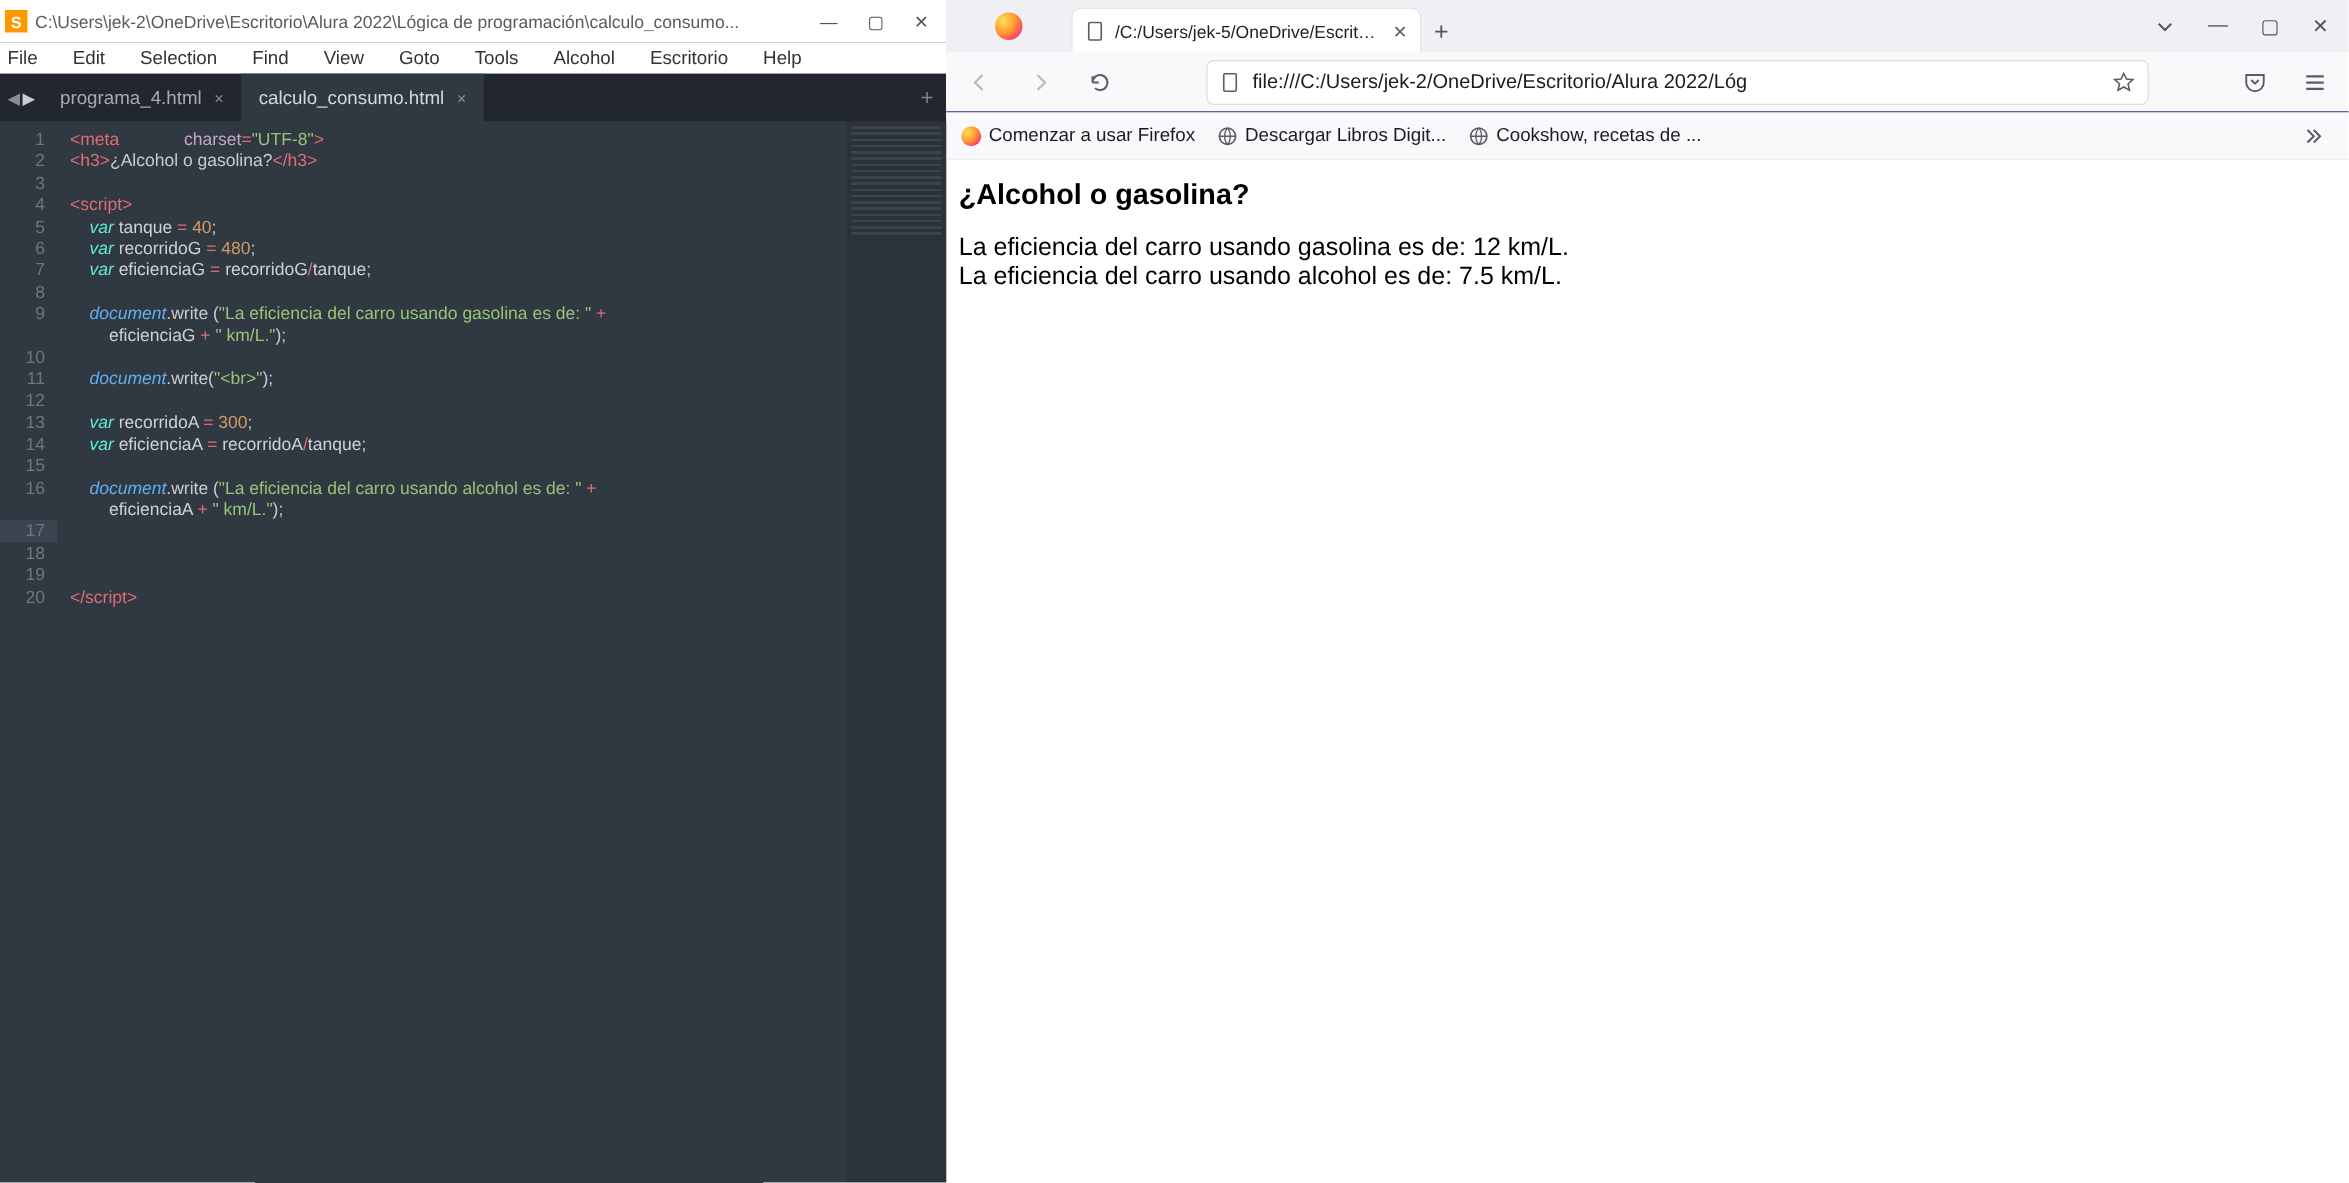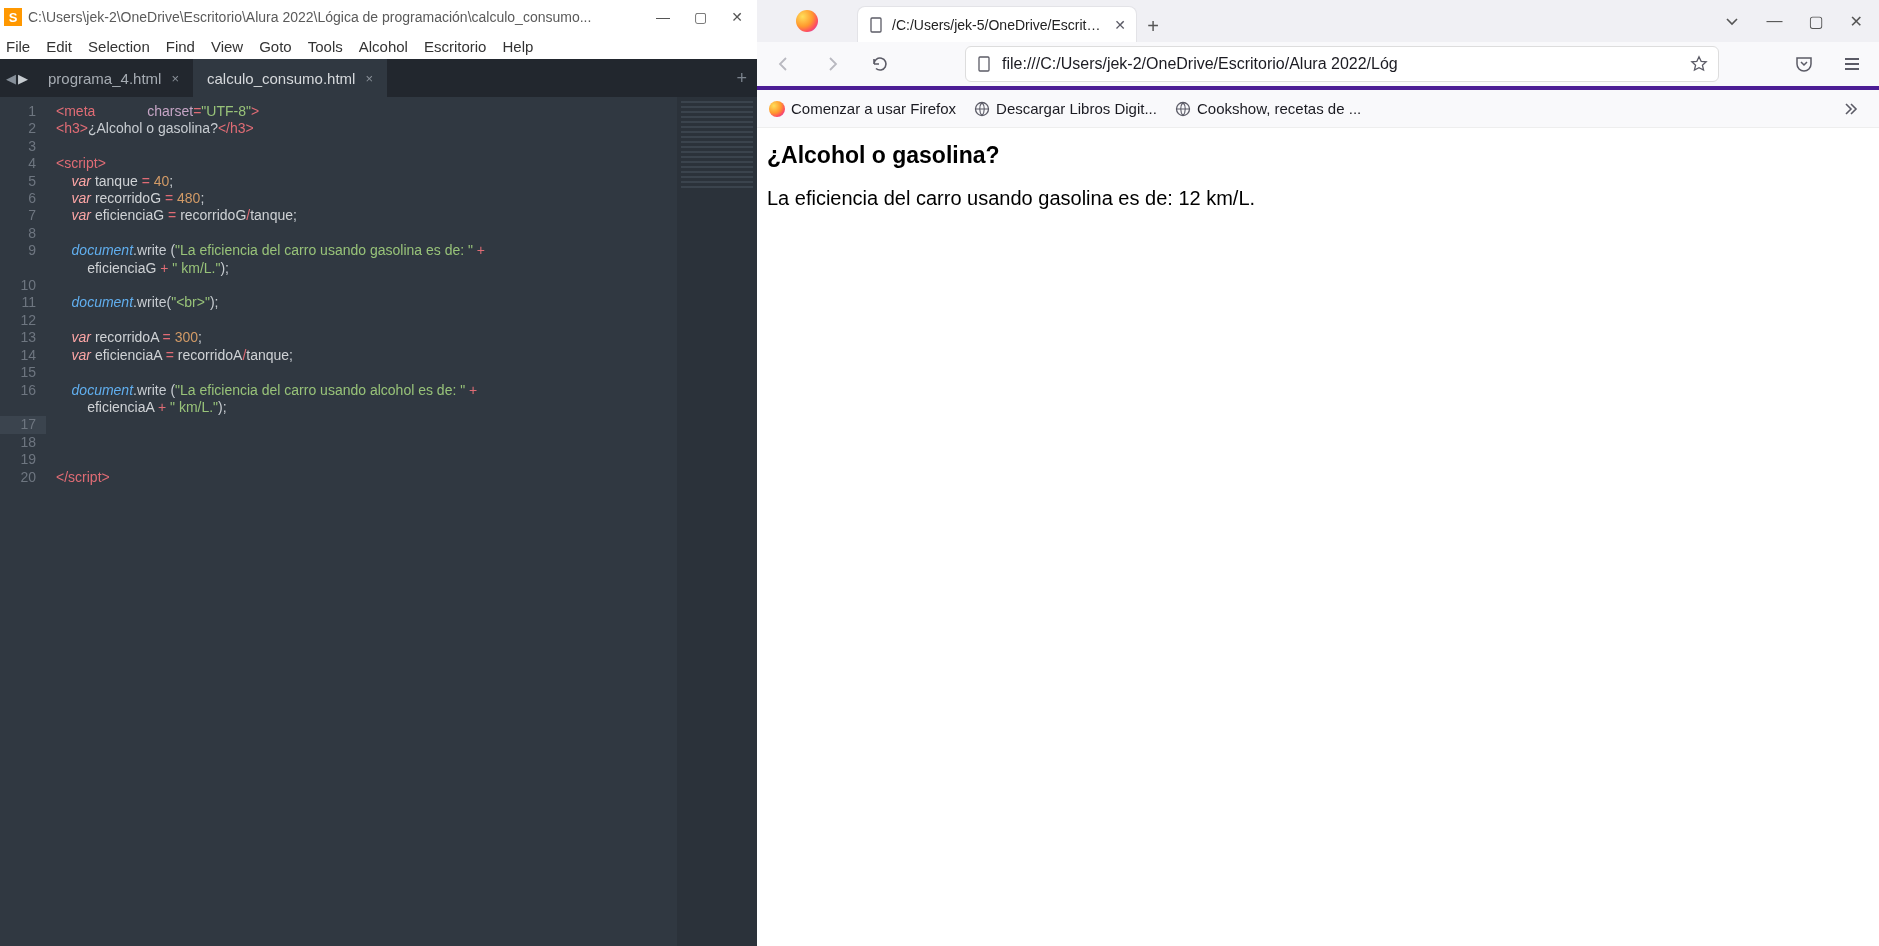--- a/index.html
+++ b/index.html
@@ -2,47 +2,47 @@
 <html><head>
 <meta charset="utf-8">
 <style>
 * { margin:0; padding:0; box-sizing:border-box; font-family:"Segoe UI",Arial,sans-serif; }
 body { display:flex; width:1879px; height:946px; overflow:hidden; background:#fff; }
 .sublime { width:757px; height:946px; display:flex; flex-direction:column; background:#303841; }
 .st-titlebar { height:34px; background:#fff; display:flex; align-items:center; padding:0 4px; gap:6px; color:#5a5a5a; font-size:14px; }
 .st-logo { width:18px; height:18px; background:#ff9800; color:#fff; font-weight:bold; font-size:13px; display:flex; align-items:center; justify-content:center; }
 .st-title { flex:1; white-space:nowrap; overflow:hidden; text-overflow:ellipsis; }
 .win-controls { display:flex; gap:24px; padding-right:10px; color:#555; font-size:14px; }
-.st-menu { height:25px; background:#fff; display:flex; align-items:center; gap:16px; padding:0 6px; color:#333; font-size:15px; }
+.st-menu { height:25px; background:#fff; display:flex; align-items:center; gap:28px; padding:0 6px; color:#333; font-size:15px; }
 .st-tabs { height:38px; background:#22272e; display:flex; align-items:center; }
 .nav-arrows { display:flex; padding:0 6px; gap:2px; color:#868f99; }
 .nav-arrows span{ font-size:13px;}
 .tab { height:38px; display:flex; align-items:center; padding:0 14px; gap:10px; color:#a6acb3; font-size:15px; position:relative; }
 .tab.active { background:#303841; color:#d6d9dc;}
 .tab .close { font-size:13px; color:#8a9199;}
 .tab-add { margin-left:auto; padding:0 10px; color:#7b838d; font-size:18px;}
 .editor-area { flex:1; display:flex; position:relative; font-family:Consolas,monospace; font-size:14px; }
 .gutter { width:46px; background:#303841; color:#6e7680; text-align:right; padding:6px 10px 0 0; line-height:17.4px; white-space:pre;}
 .gutter .hl{ background:#3b444e; display:block; margin-right:-10px; padding-right:10px;}
 .code { flex:1; background:#303841; color:#c7ccd1; padding:6px 0 0 10px; line-height:17.4px; white-space:pre; overflow:hidden;}
 .minimap { width:80px; background:#2b323a; position:relative; }
 .minimap-content{position:absolute;top:4px;right:4px;left:4px;height:90px;background:repeating-linear-gradient(to bottom,#4a5560 0 2px,transparent 2px 5px);opacity:.5;}
 
-.t-tag{color:#e06c75;} .t-attr{color:#c5a5c5;padding-left:48px;} .t-str{color:#98c379;} .t-var{color:#fca5a5;font-style:italic;} .t-num{color:#d19a66;} .t-obj{color:#61afef;font-style:italic;} .t-op{color:#e06c75;} .t-id{color:#cfd2d5;}
+.t-tag{color:#e06c75;} .t-attr{color:#c5a5c5;padding-left:48px;} .t-str{color:#98c379;} .t-var{color:#5eead4;font-style:italic;} .t-num{color:#d19a66;} .t-obj{color:#61afef;font-style:italic;} .t-op{color:#e06c75;} .t-id{color:#cfd2d5;}
 
 .firefox { flex:1; display:flex; flex-direction:column; background:#fff; }
 .ff-top { height:42px; background:#f0f0f4; display:flex; align-items:flex-end; }
 .ff-logo-slot{width:100px;display:flex;align-items:center;justify-content:center;height:42px;}
 .ff-logo{width:22px;height:22px;border-radius:50%;background:radial-gradient(circle at 30% 30%,#ffde5a,#ff9a2e 45%,#ff4f5e 70%,#a238ff);}
 .ff-tab { height:36px; background:#fff; border-radius:8px 8px 0 0; display:flex; align-items:center; padding:0 10px; gap:8px; font-size:14px; color:#222; max-width:280px; border:1px solid #e3e3e7; border-bottom:none;}
 .ff-tab svg{flex-shrink:0;}
 .ff-tab .txt{white-space:nowrap;overflow:hidden;text-overflow:ellipsis;flex:1;}
 .ff-newtab{width:32px;height:32px;display:flex;align-items:center;justify-content:center;color:#555;font-size:20px;}
 .ff-wincontrols{margin-left:auto;display:flex;align-items:center;gap:26px;padding-right:16px;height:42px;color:#555;}
-.ff-toolbar{height:48px;background:#f9f9fb;display:flex;align-items:center;gap:14px;padding:0 10px;border-bottom:4px solid #4c1d95;}
+.ff-toolbar{height:48px;background:#f9f9fb;display:flex;align-items:center;gap:14px;padding:0 10px;border-bottom:1px solid #4c1d95;}
 .ff-btn{width:34px;height:34px;display:flex;align-items:center;justify-content:center;color:#5b5b66;border-radius:4px;}
 .ff-btn.disabled{color:#b9b9c0;}
 .ff-url{flex:1;height:36px;background:#fff;border:1px solid #ddd;border-radius:6px;display:flex;align-items:center;padding:0 10px;gap:10px;color:#1b1b22;font-size:16px;}
 .ff-url .icon{color:#5b5b66;}
 .ff-url .txt{flex:1;white-space:nowrap;overflow:hidden;text-overflow:ellipsis;}
 .ff-bookmarks{height:38px;background:#f9f9fb;display:flex;align-items:center;gap:18px;padding:0 12px;border-bottom:1px solid #eee;font-size:15px;color:#1b1b22;}
 .bk{display:flex;align-items:center;gap:6px;}
 .bk .dot{width:16px;height:16px;border-radius:50%;}
 .page{flex:1;padding:14px 10px;font-family:"Times New Roman",serif;color:#000;font-size:20px;}
 .page h3{font-size:23px;font-weight:bold;margin-bottom:18px;}
@@ -186,14 +186,15 @@
     </div>
     <div style="margin-left:auto" class="ff-btn">
         <svg width="18" height="18" viewBox="0 0 18 18">
           <path d="M5 4l5 5-5 5M10 4l5 5-5 5" fill="none" stroke="#5b5b66" stroke-width="1.6"></path>
         </svg>
       </div>
   </div>
   <div class="page">
     <h3>¿Alcohol o gasolina?</h3>
     <div>La eficiencia del carro usando gasolina es de: 12 km/L.</div>
+    <div>La eficiencia del carro usando alcohol es de: 7.5 km/L.</div>
   </div>
 </div>
 
 </body></html>

